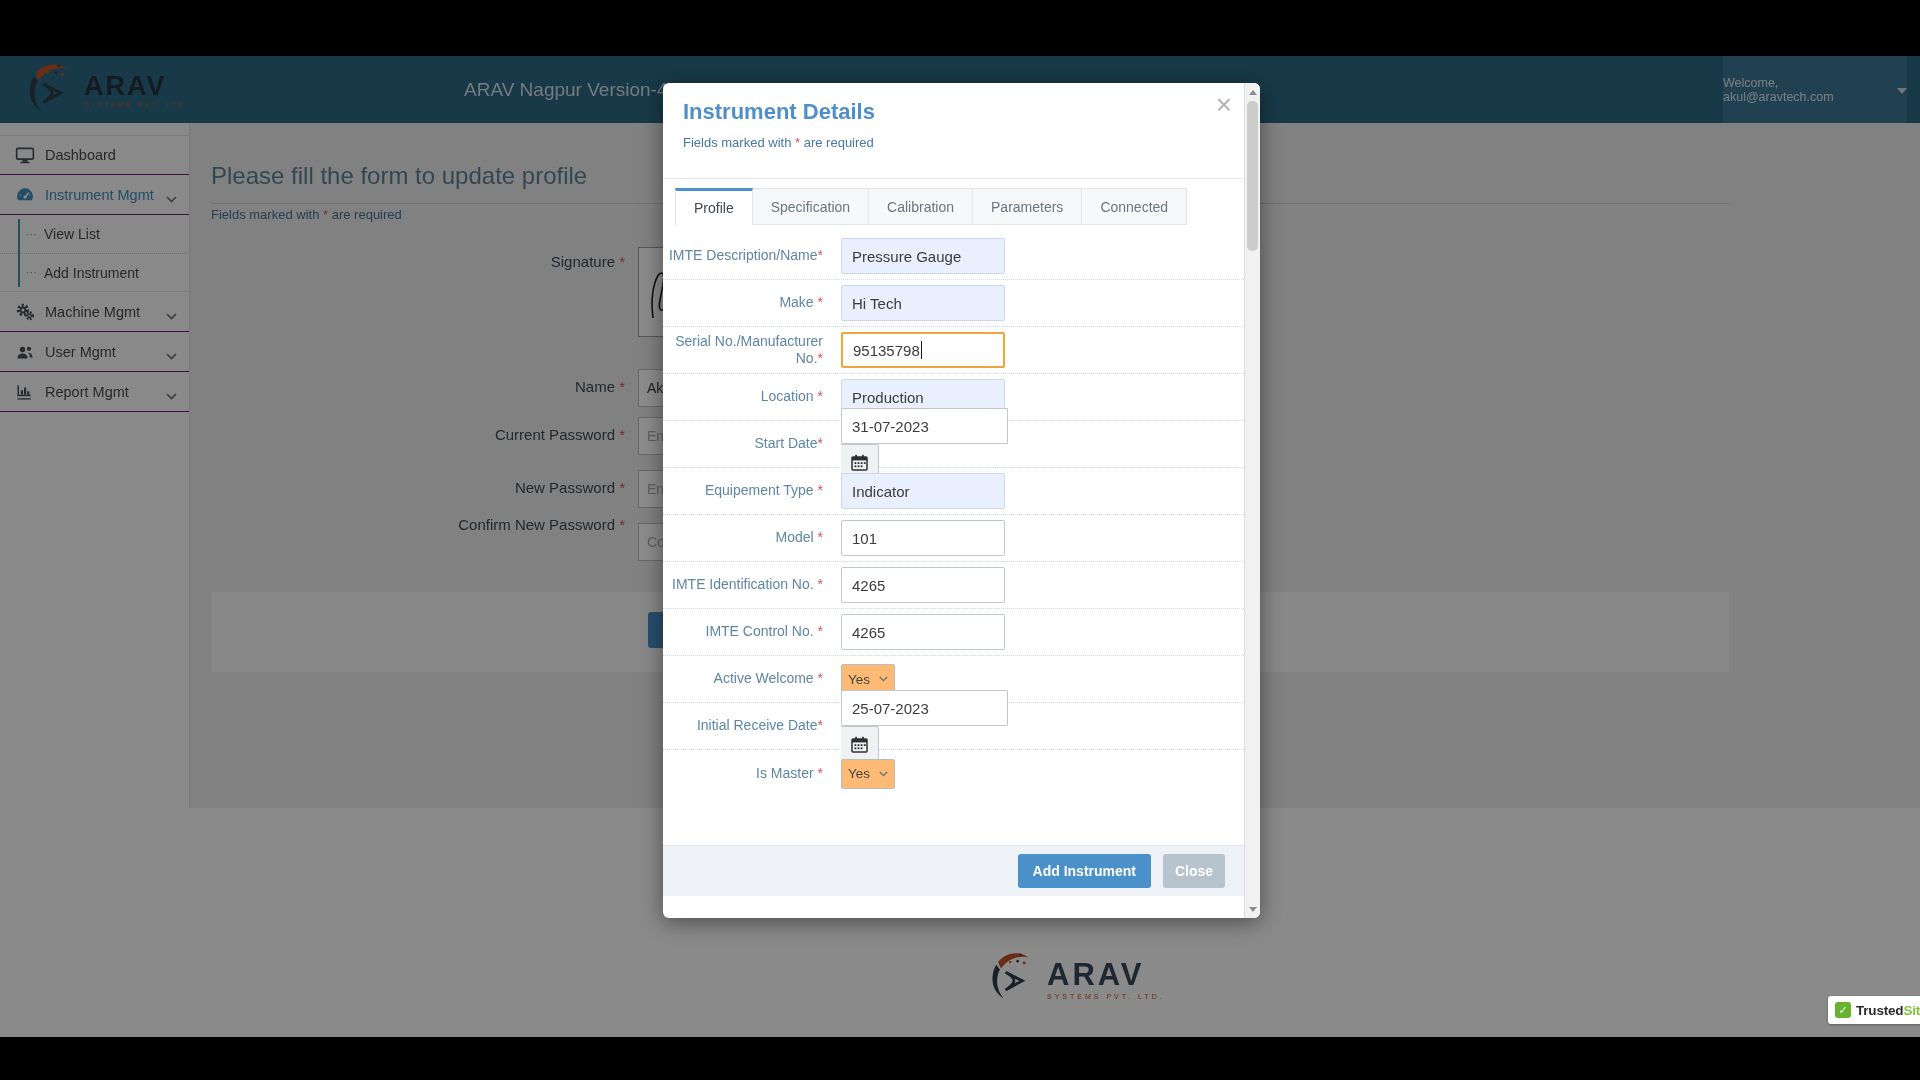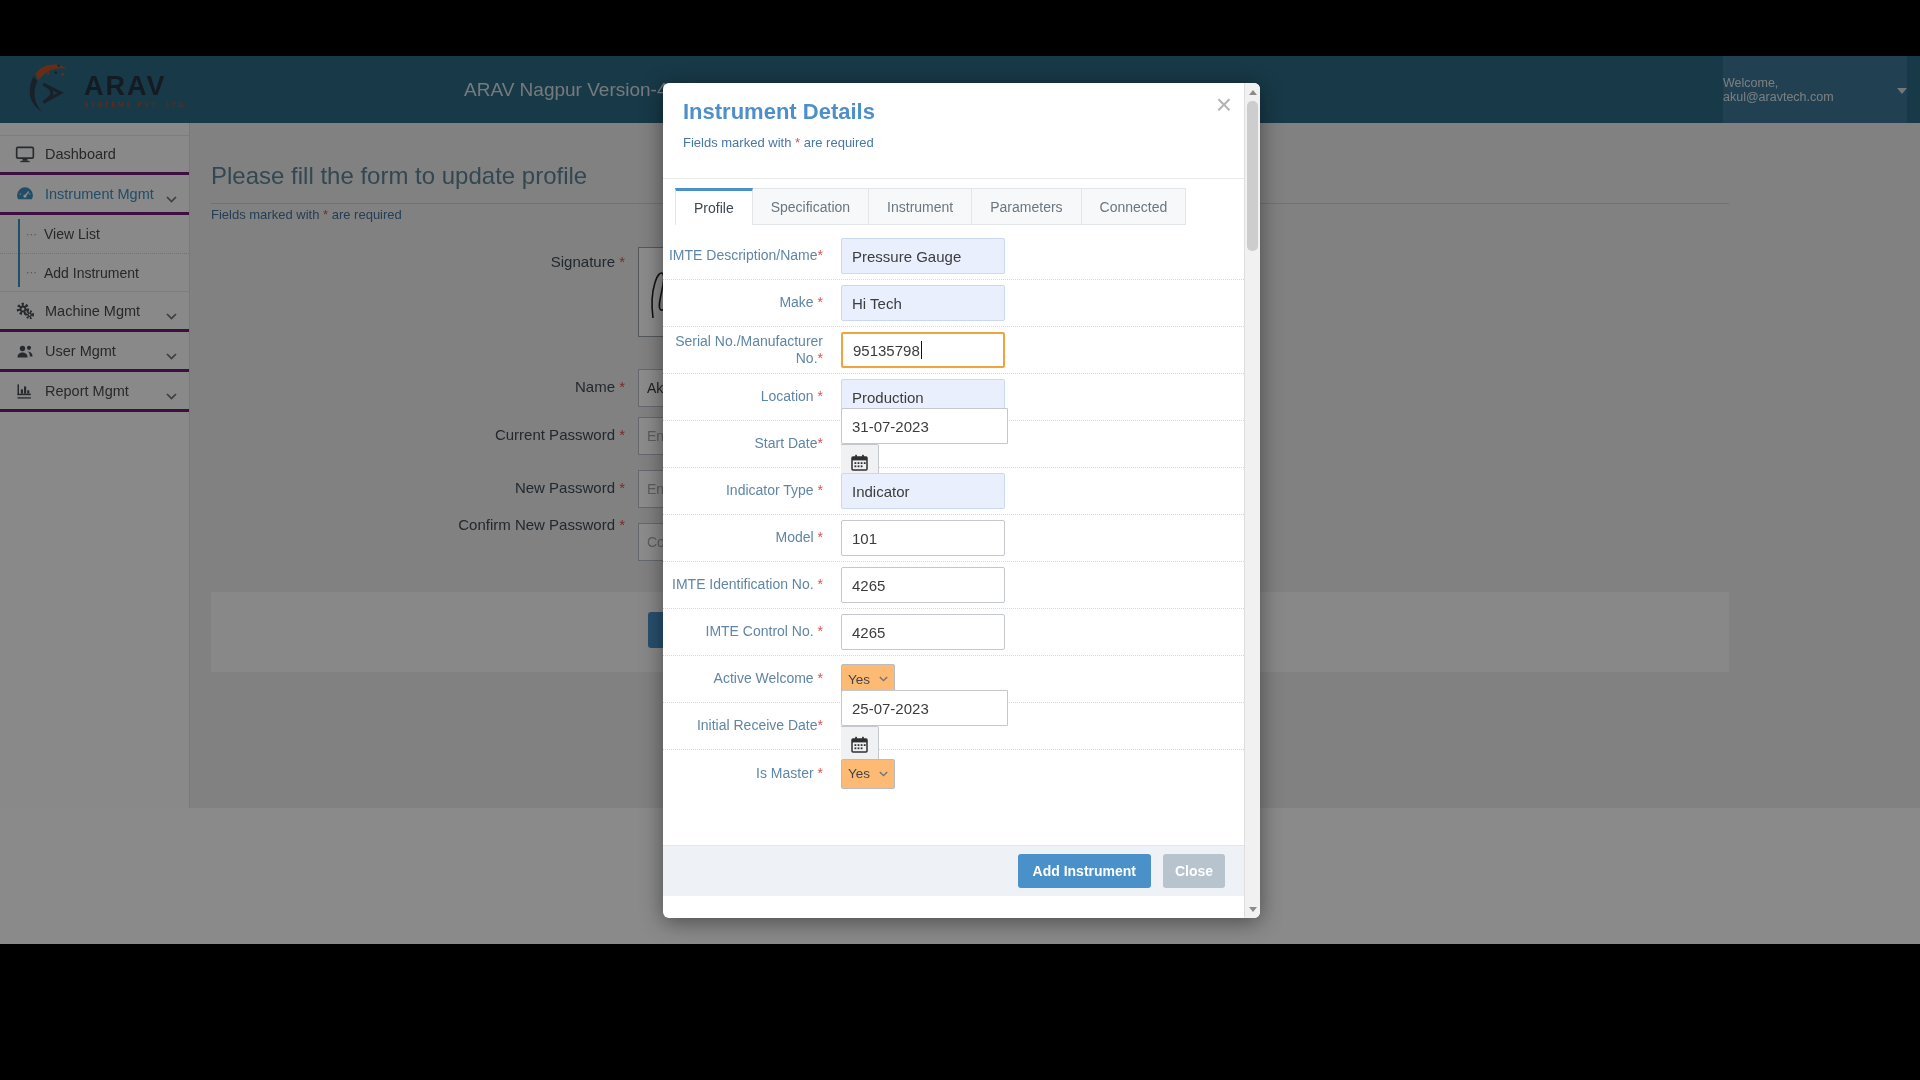--- a/index.html
+++ b/index.html
@@ -1,35 +1,35 @@
 <!DOCTYPE html>
 <html><head>
 <meta charset="utf-8">
 <style>
   html,body{margin:0;padding:0;background:#000;}
   *{box-sizing:border-box;}
-  #canvas{position:relative;width:1920px;height:944px;background:#000;overflow:hidden;
+  #canvas{position:relative;width:1920px;height:1080px;background:#000;overflow:hidden;
     font-family:"Liberation Sans","DejaVu Sans",sans-serif;}
   
   .app{position:absolute;left:0;top:56px;width:1920px;height:981px;background:#ebebeb;z-index:1;}
   .topbar{position:absolute;left:0;top:0;width:1920px;height:67px;background:#2d6884;}
   .brand{position:absolute;left:22px;top:4px;display:flex;align-items:center;}
   .brand-text{margin-left:4px;line-height:1;}
   .brand-name{font-size:27px;font-weight:bold;letter-spacing:2px;color:#27323f;}
   .brand-sub{font-size:6.5px;letter-spacing:2.6px;color:#bf5229;margin-top:2px;}
   .app-title{position:absolute;left:159px;top:0;height:67px;display:flex;align-items:center;
     font-size:19px;color:#d4dee3;}
   .app-version{position:absolute;left:464px;top:0;height:67px;display:flex;align-items:center;
     font-size:19px;color:#d4dee3;}
   .user-menu{position:absolute;left:1723px;top:0;width:184px;height:67px;background:#3c7694;
     display:flex;align-items:center;justify-content:center;gap:8px;font-size:12.5px;color:#dde6eb;cursor:pointer;}
   
   .sidebar{position:absolute;left:0;top:67px;width:190px;height:685px;background:#f9f9f9;
     border-right:1px solid #dcdcdc;padding-top:12px;}
-  .sb-item{position:relative;height:40px;display:flex;align-items:center;border-bottom:3px solid #701a75;cursor:pointer;}
+  .sb-item{position:relative;height:40px;display:flex;align-items:center;border-bottom:1px solid #701a75;cursor:pointer;}
   .sb-item:first-child{border-top:1px solid #e3e3e3;}
   .sb-icon{width:24px;margin-left:13px;display:flex;align-items:center;justify-content:center;}
   .sb-icon svg{width:20px;height:20px;}
   .sb-label{margin-left:8px;font-size:14.5px;color:#4a4a4a;}
   .sb-item.active .sb-label{color:#3c8dbc;}
   .sb-chev{position:absolute;right:12px;top:14px;}
   .sb-chev svg{width:11px;height:7px;}
   .sb-sub{position:relative;border-bottom:1px solid #e3e3e3;}
   .sb-sub:before{content:"";position:absolute;left:18px;top:4px;bottom:4px;width:2px;background:#3c8dbc;}
   .sb-subitem{height:38px;display:flex;align-items:center;cursor:pointer;}
@@ -296,21 +296,21 @@
     <div class="m-title">Instrument Details</div>
     <div class="m-note">
       <span>Fields marked with</span>
       <span class="star">*</span>
       <span>are required</span>
     </div>
     <div class="m-divider"></div>
     <div class="m-tabs">
         <div class="m-tab active">Profile</div>
         <div class="m-tab">Specification</div>
-        <div class="m-tab">Instrument</div>
+        <div class="m-tab">Calibration</div>
         <div class="m-tab">Parameters</div>
         <div class="m-tab">Connected</div>
       </div>
     <div class="m-body">
         <div class="m-row">
           <div class="m-lbl"><span>IMTE Description/Name</span><span class="star">*</span></div>
           <div class="m-input filled">
             <span>Pressure Gauge</span>
           </div>
         </div>
@@ -354,21 +354,21 @@
                     <rect x="3.5" y="11.4" width="1.8" height="1.8"></rect>
                     <rect x="6.6" y="11.4" width="1.8" height="1.8"></rect>
                     <rect x="9.7" y="11.4" width="1.8" height="1.8"></rect>
                   </g>
                 </svg>
               </span>
             </button>
           </div>
         </div>
         <div class="m-row">
-          <div class="m-lbl"><span>Indicator Type </span><span class="star">*</span></div>
+          <div class="m-lbl"><span>Equipement Type </span><span class="star">*</span></div>
           <div class="m-input filled">
             <span>Indicator</span>
           </div>
         </div>
         <div class="m-row">
           <div class="m-lbl"><span>Model </span><span class="star">*</span></div>
           <div class="m-input">
             <span>101</span>
           </div>
         </div>

